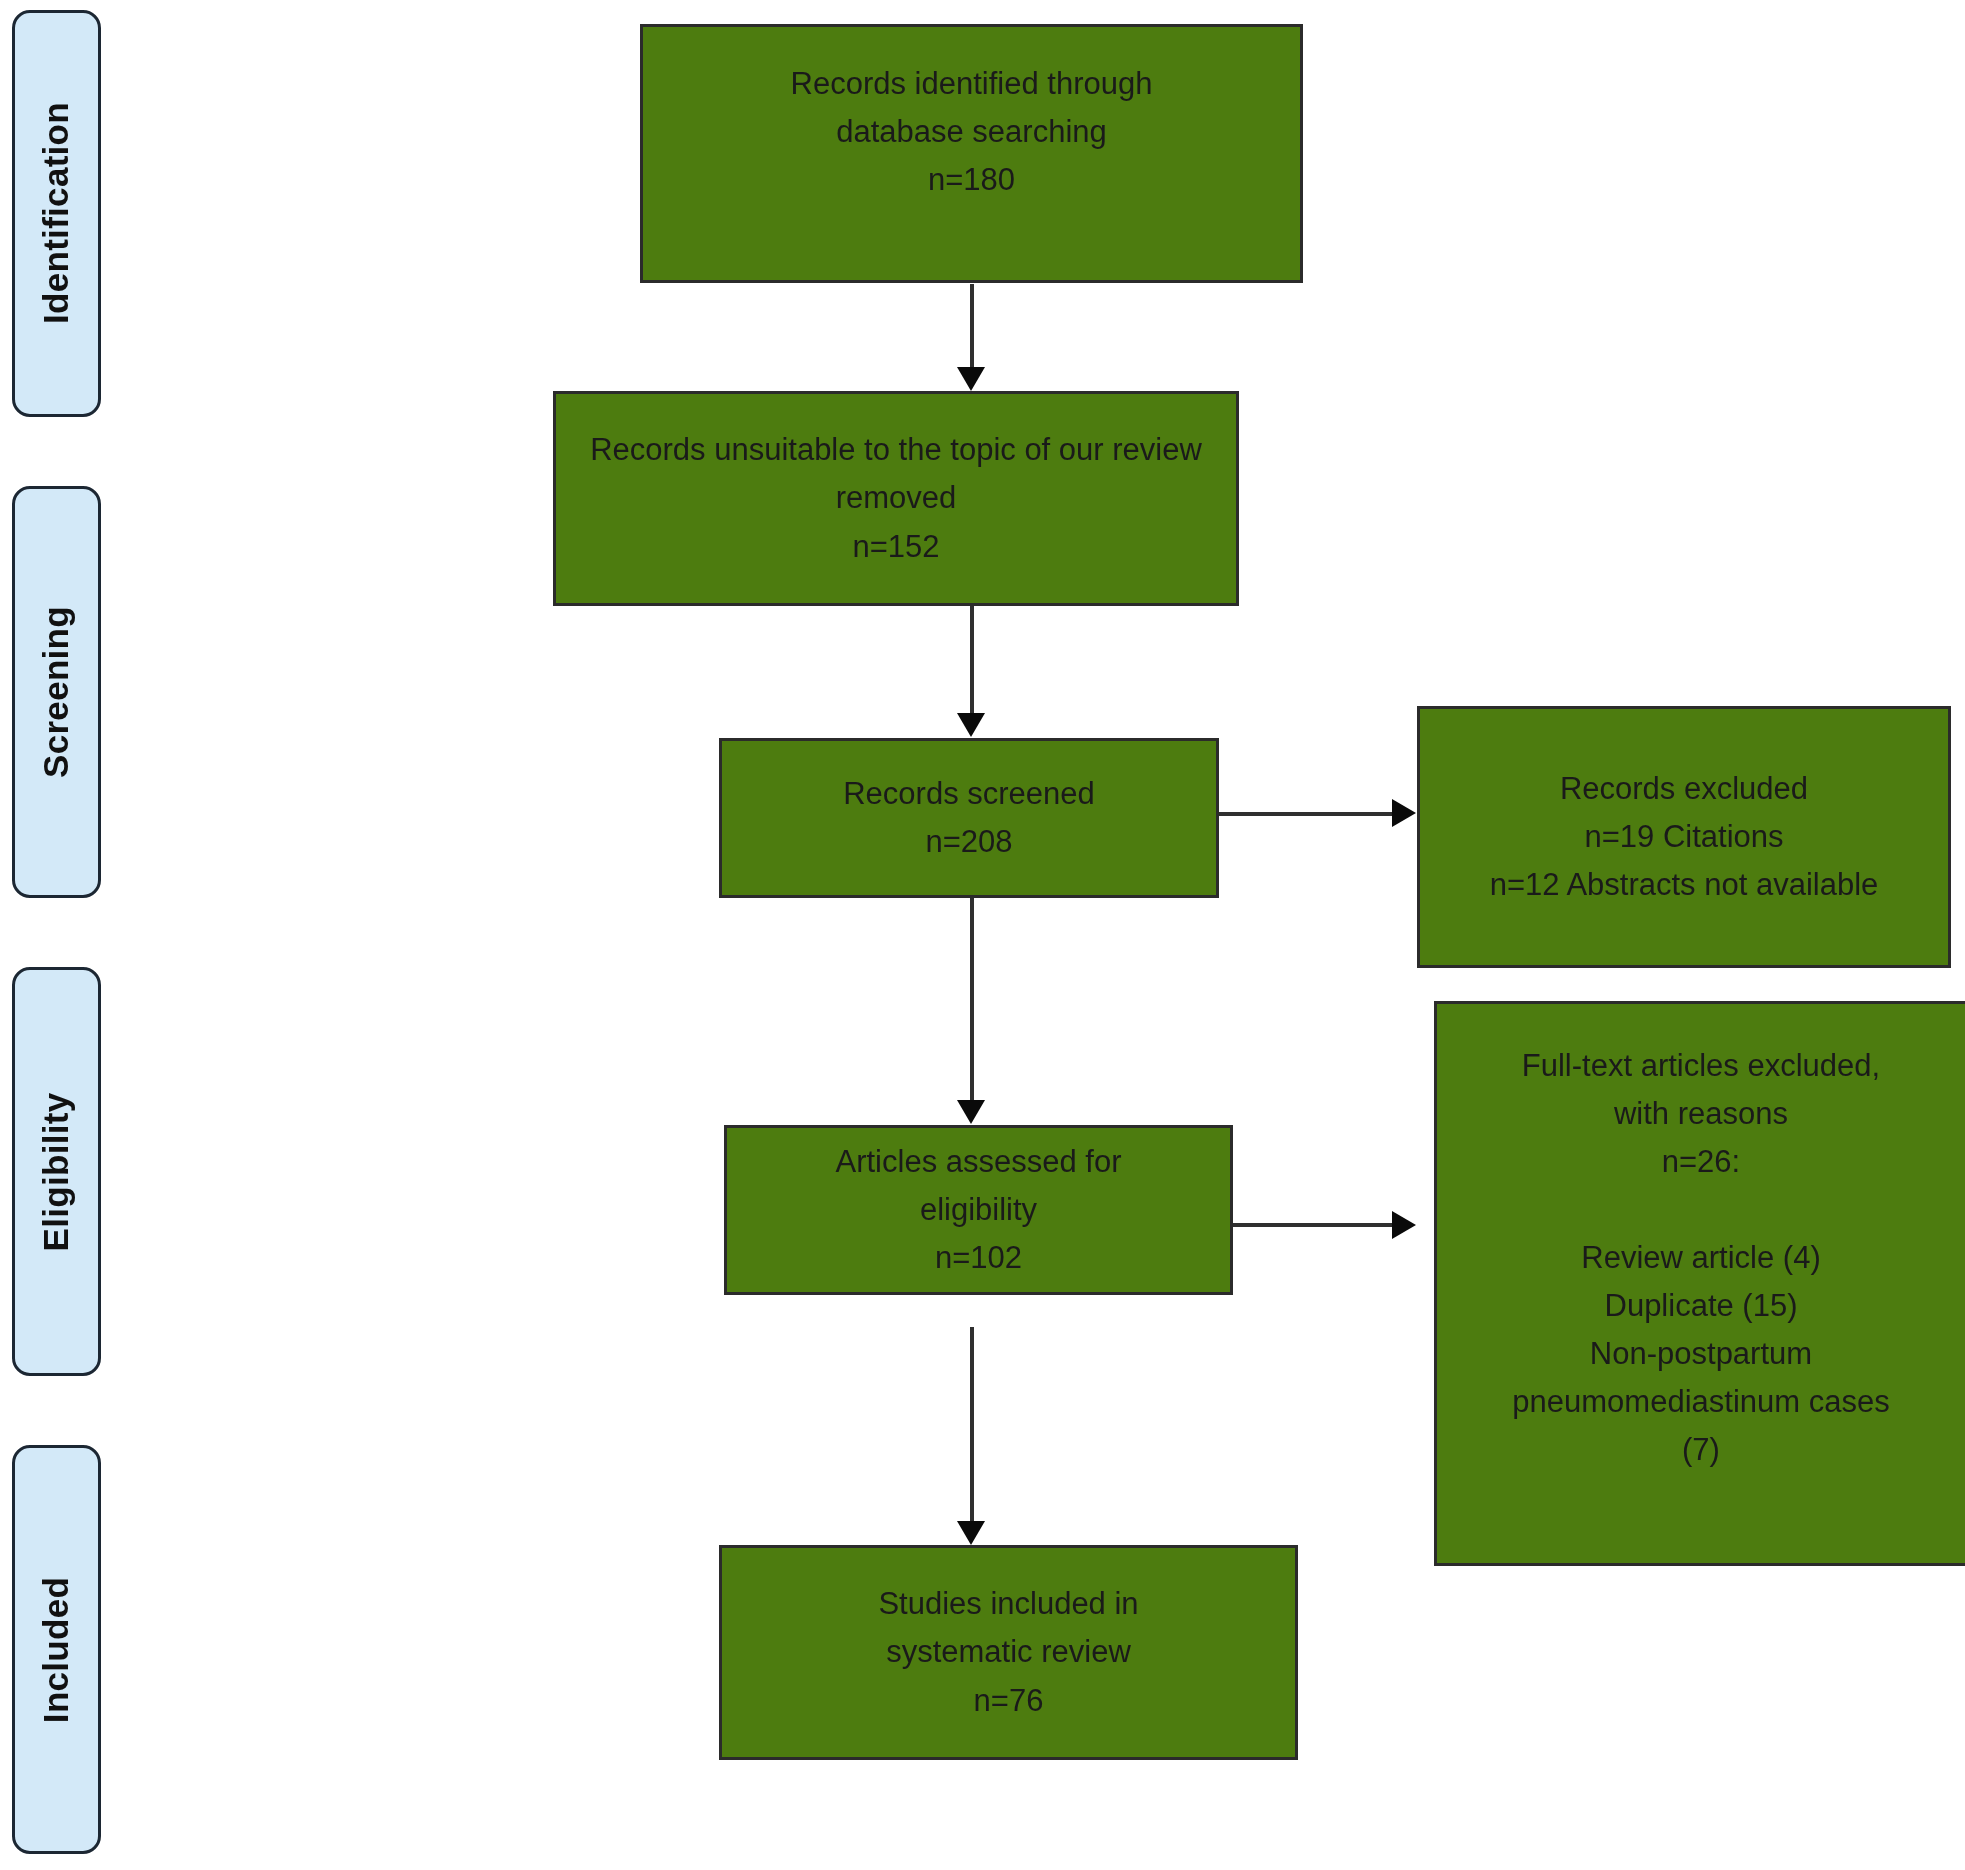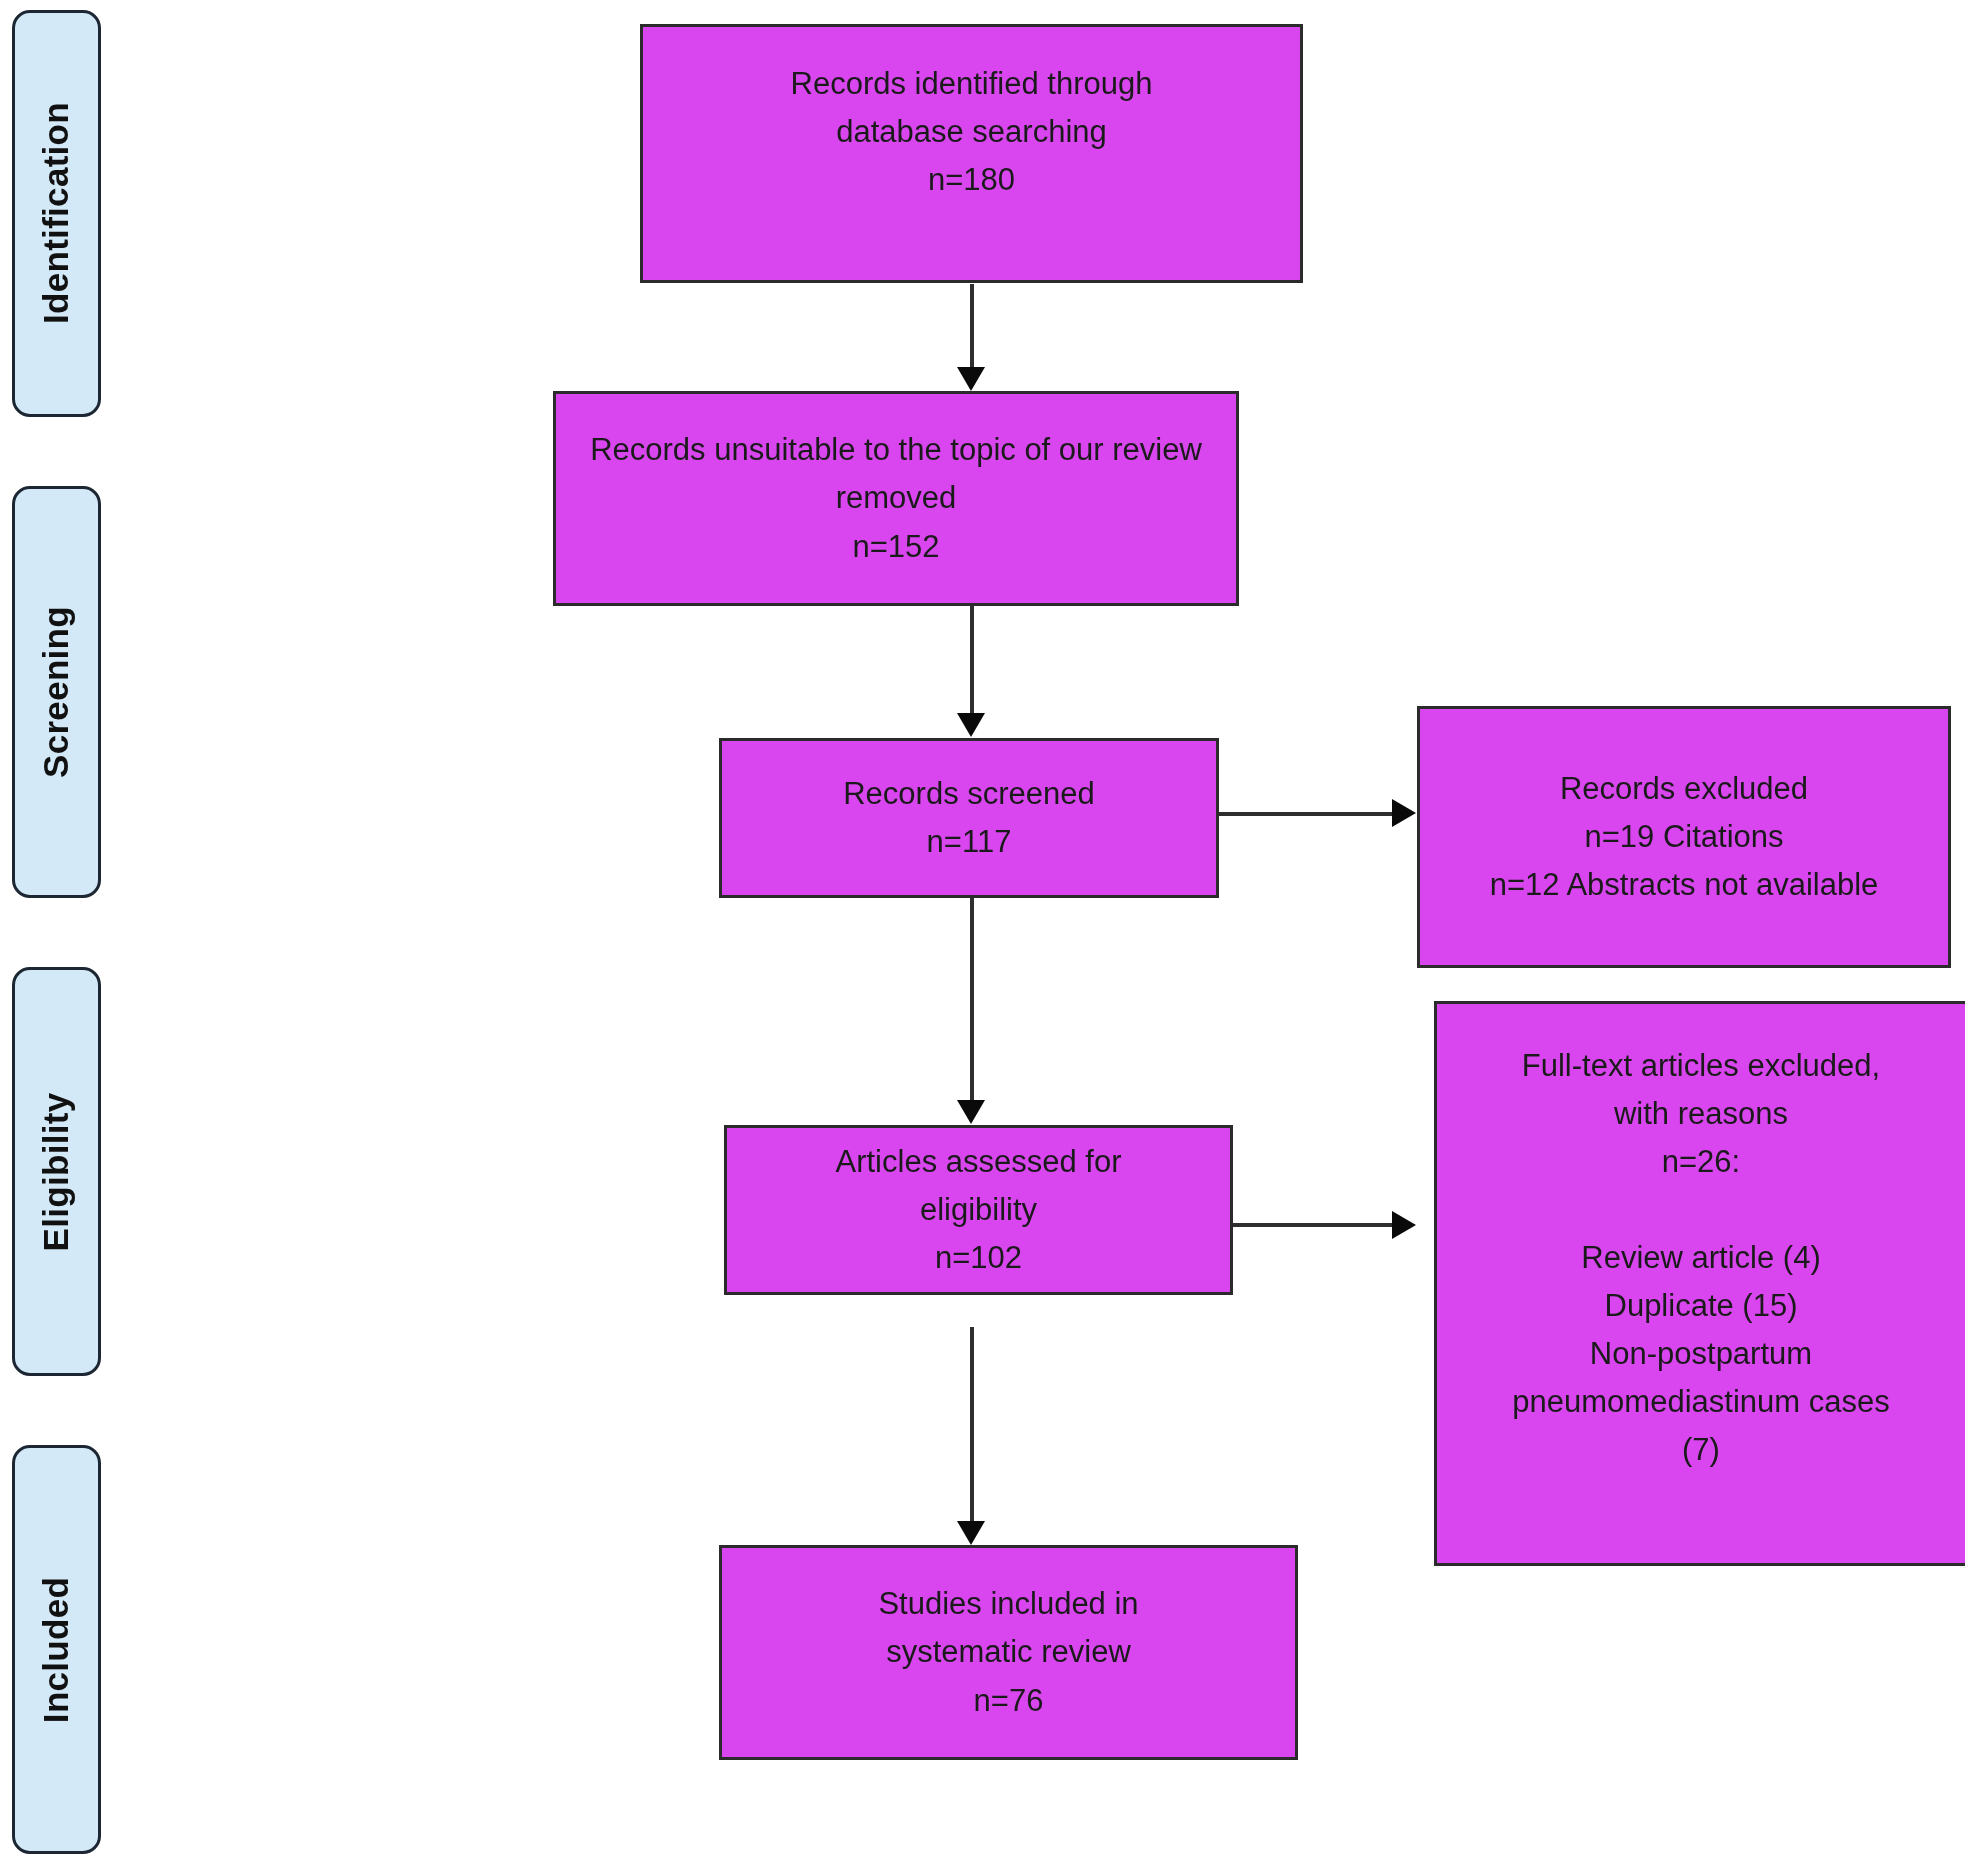--- a/index.html
+++ b/index.html
@@ -35,21 +35,21 @@
     white-space: nowrap;
     font-size: 35px;
     font-weight: bold;
     color: #111111;
     letter-spacing: 0.3px;
   }
 
   
   .flow-box {
     position: absolute;
-    background: #d946ef;
+    background: #4d7c0f;
     border: 3.8px solid #2b2b2b;
     box-sizing: border-box;
     display: flex;
     align-items: center;
     justify-content: center;
     text-align: center;
     font-size: 31px;
     line-height: 1.55;
     white-space: pre-line;
     color: #1a1a1a;
@@ -111,21 +111,21 @@
   </div>
 
   <div class="flow-box" style="left:553px;top:391px;width:686px;height:215px;">
     <div>Records unsuitable to the topic of our review
 removed
 n=152</div>
   </div>
 
   <div class="flow-box" style="left:719px;top:738px;width:500px;height:160px;">
     <div>Records screened
-n=117</div>
+n=208</div>
   </div>
 
   <div class="flow-box" style="left:1417px;top:706px;width:534px;height:262px;">
     <div>Records excluded
 n=19 Citations
 n=12 Abstracts not available</div>
   </div>
 
   <div class="flow-box" style="left:724px;top:1125px;width:509px;height:170px;">
     <div>Articles assessed for

